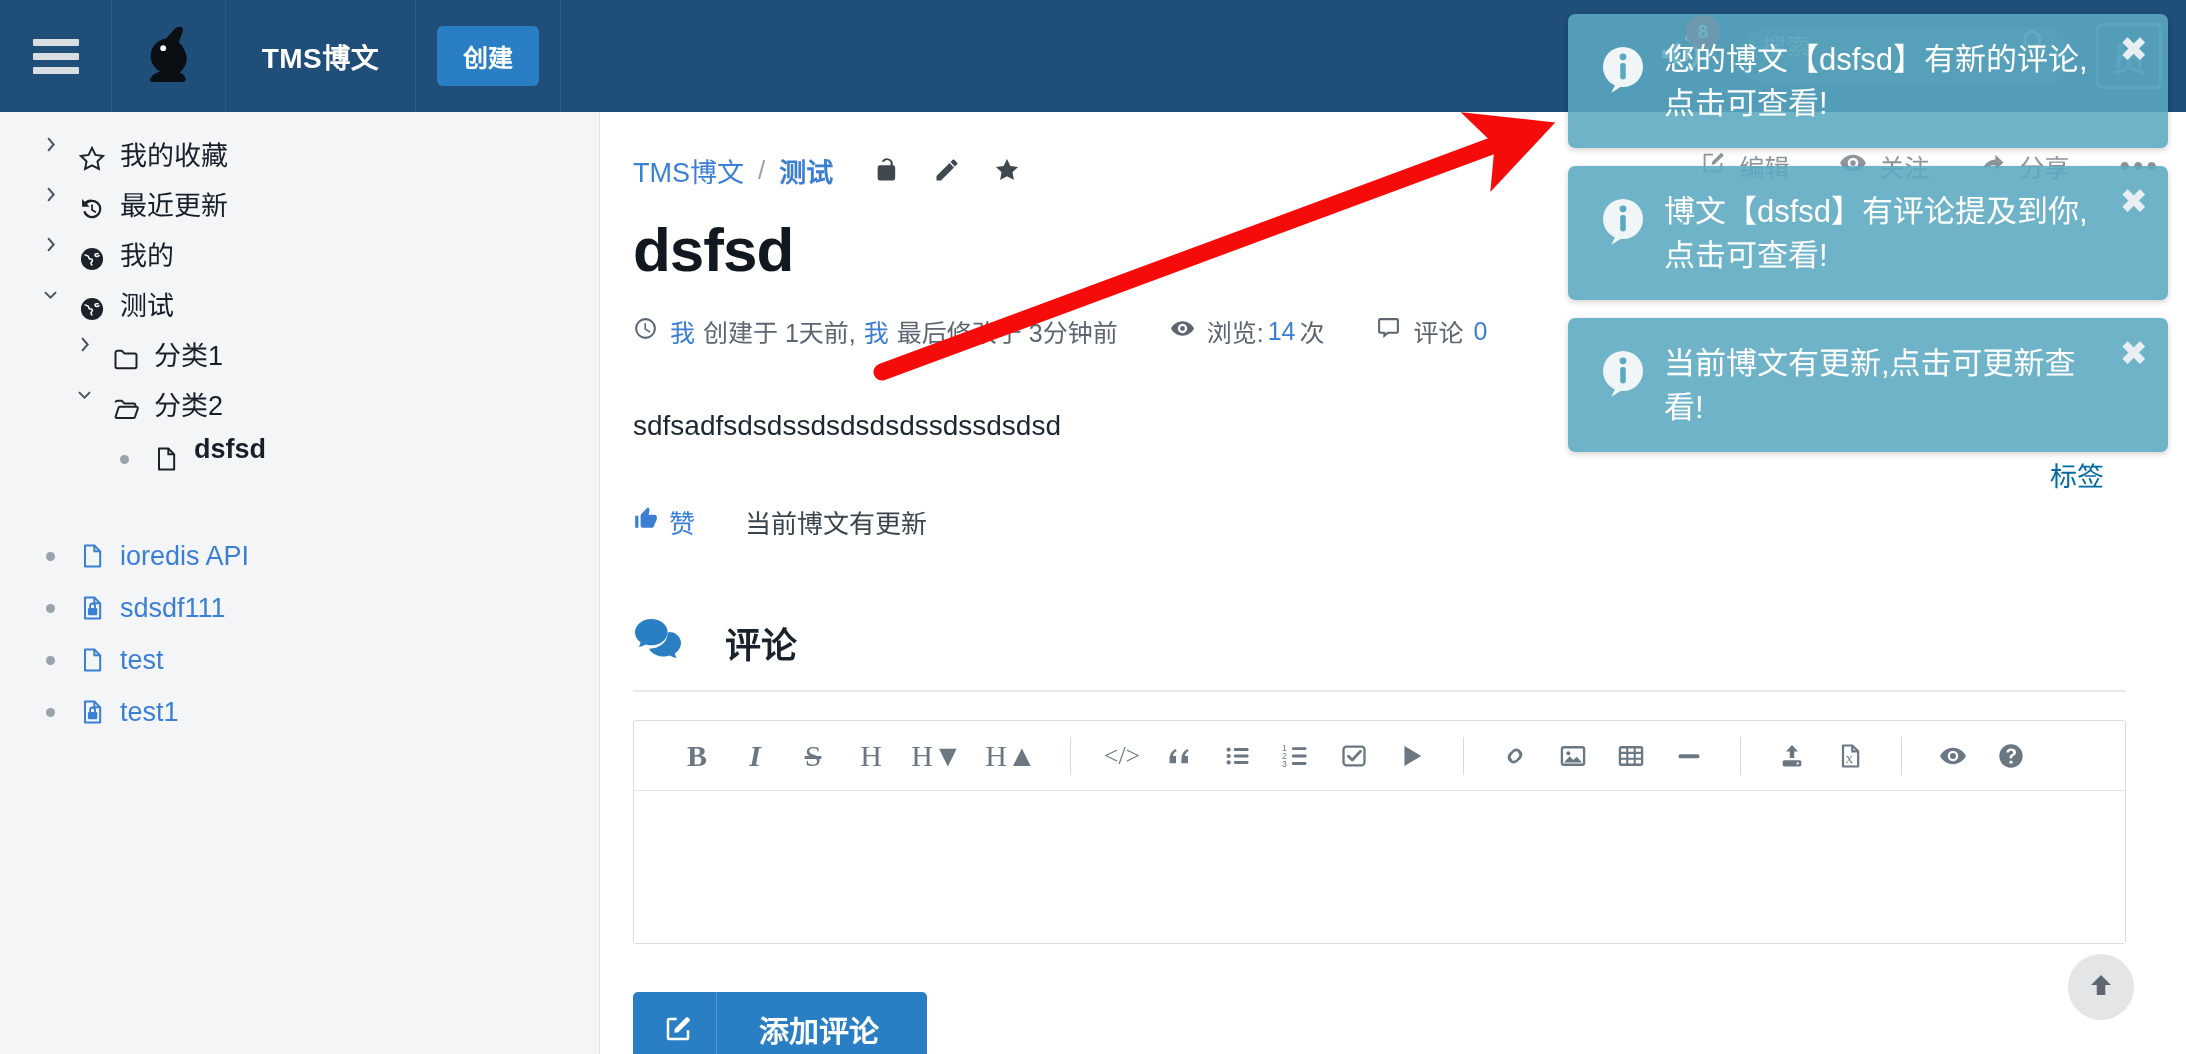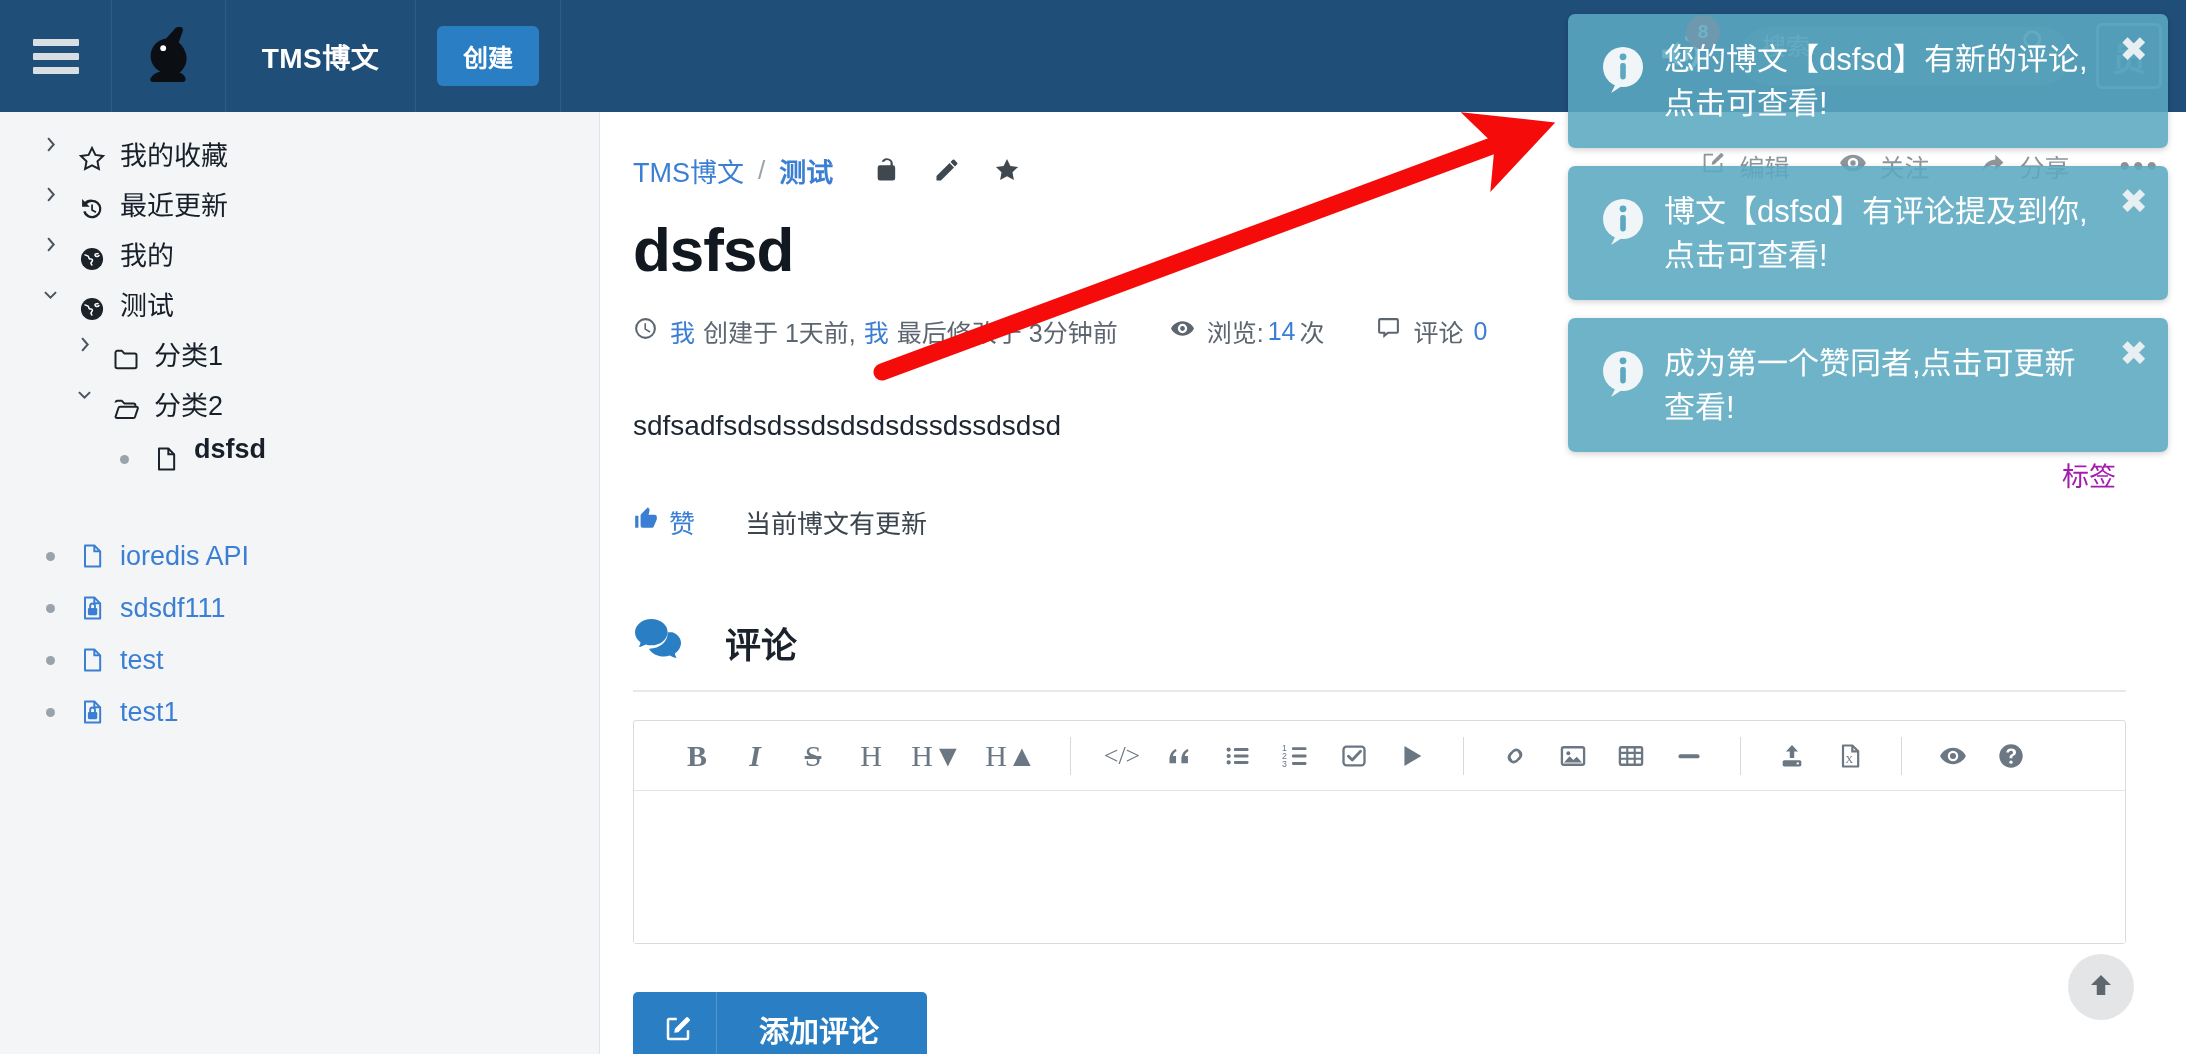--- a/index.html
+++ b/index.html
@@ -159,22 +159,22 @@
   
   .actions-bar {
     position: absolute; top: 148px; right: 26px;
     display: flex; align-items: center; gap: 50px;
     color: #8d959d; font-size: 25px;
   }
   .actions-bar .ab { display: flex; align-items: center; cursor: pointer; }
   .actions-bar .ab svg { width: 28px; height: 28px; fill: #8d959d; margin-right: 12px; }
   .actions-bar .dots { letter-spacing: 3px; font-size: 30px; cursor: pointer; }
   .tags-label {
-    position: absolute; top: 455px; right: 70px;
-    color: #a21caf; font-size: 27px;
+    position: absolute; top: 455px; right: 82px;
+    color: #0369a1; font-size: 27px;
   }
 
   
   .comments-head {
     display: flex; align-items: center; margin-top: 76px;
   }
   .comments-head svg { width: 50px; height: 46px; fill: #2a7fc4; }
   .comments-head .ch-title {
     margin-left: 42px; font-size: 36px; font-weight: bold; color: #1a222b;
   }
@@ -727,21 +727,21 @@
       </div>
       <div class="notif">
         <span class="nico">
           <svg viewBox="0 0 24 26">
             <path d="M12 1.5a10 10 0 1 0 0 20 10 10 0 0 0 0-20z"></path>
             <path d="M8.5 19.5l-2.4 5 5.2-3.4z"></path>
             <rect x="10.6" y="9.5" width="2.8" height="8.2" rx="1.2" fill="#5ba8c0"></rect>
             <circle cx="12" cy="6.4" r="1.7" fill="#5ba8c0"></circle>
           </svg>
         </span>
-        <span class="ntext">成为第一个赞同者,点击可更新查看!</span>
+        <span class="ntext">当前博文有更新,点击可更新查看!</span>
         <span class="nclose">✖</span>
       </div>
     </div>
 
   <div class="arrow-layer">
     <svg width="2186" height="1054" viewBox="0 0 2186 1054">
       <defs>
         <marker id="ah" markerWidth="5" markerHeight="5" refX="2.2" refY="2.5" orient="auto">
           <path d="M0,0 L5,2.5 L0,5 L1.2,2.5 z" fill="#f60b0b"></path>
         </marker>

